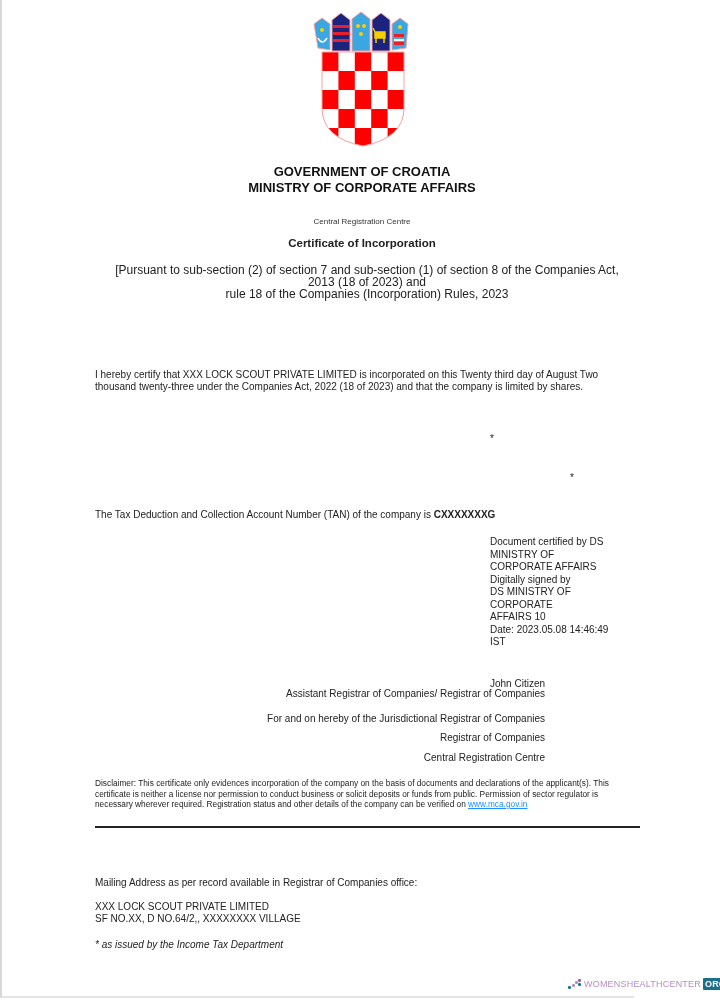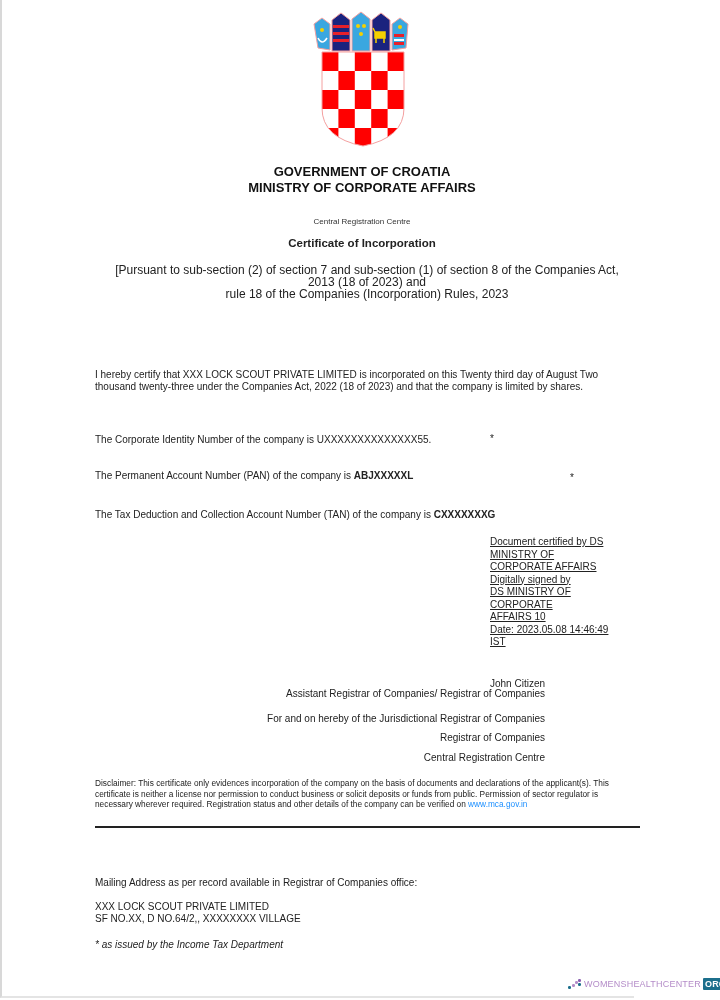--- a/index.html
+++ b/index.html
@@ -15,24 +15,24 @@
     .abs { position: absolute; white-space: nowrap; }
     .center { left: 0; width: 720px; text-align: center; }
     .gov { top: 164px; font-size: 13px; font-weight: bold; line-height: 16px; color: #111; }
     .crc-small { top: 217px; font-size: 8px; color: #333; }
     .cert-title { top: 237px; font-size: 11.5px; font-weight: bold; color: #222; }
     .pursuant { top: 264px; font-size: 12px; line-height: 12px; color: #222; left: 90px; width: 550px; white-space: normal; text-align:center; }
     .body-text { left: 93px; font-size: 10px; color: #222; line-height: 12px; margin-top: 37px; }
     .certify { top: 332px; width: 540px; white-space: normal; }
     .bold { font-weight: bold; }
     .star { position: absolute; font-size: 10px; color: #222; }
-    .sigblock { top: 536px; left: 488px; font-size: 10px; line-height: 12.5px; color: #222; text-decoration: underline; }
+    .sigblock { top: 536px; left: 488px; font-size: 10px; line-height: 12.5px; color: #222; }
     .right { right: 89px; text-align: right; font-size: 10px; color: #222; }
     .disclaimer { top: 778px; left: 93px; width: 520px; white-space: normal; font-size: 8.3px; line-height: 10.5px; color: #222; }
-    .disclaimer a { color: #1e90ff; }
+    .disclaimer a { color: #1e90ff; text-decoration: underline; }
     .rule { position: absolute; left: 93px; top: 826px; width: 545px; height: 2px; background: #222; }
     .watermark { position: absolute; left: 566px; top: 977px; height: 14px; display: flex; align-items: center; font-size: 9px; color: #b48cc8; letter-spacing: 0.2px; }
     .wm-dots { position: relative; width: 14px; height: 12px; margin-right: 2px; }
     .wm-dots i { position: absolute; width: 2.5px; height: 2.5px; border-radius: 50%; display: block; }
     .wm-org { background: #1c6f8c; color: #fff; font-weight: bold; font-size: 9px; padding: 1px 2px; margin-left: 2px; border-radius: 1px; }
   </style>
 </head>
 <body>
 
 <div class="page">
@@ -93,27 +93,21 @@
   </div>
   <div class="abs center crc-small">Central Registration Centre</div>
   <div class="abs center cert-title">Certificate of Incorporation</div>
   <div class="abs pursuant">
     <div style="padding:0 10px;">[Pursuant to sub-section (2) of section 7 and sub-section (1) of section 8 of the Companies Act, 2013 (18 of 2023) and</div>
     <div>rule 18 of the Companies (Incorporation) Rules, 2023</div>
   </div>
 
   <div class="abs body-text certify">I hereby certify that XXX LOCK SCOUT PRIVATE LIMITED is incorporated on this Twenty third day of August Two thousand twenty-three under the Companies Act, 2022 (18 of 2023) and that the company is limited by shares.</div>
 
-  <div class="abs body-text" style="top:397px;">
-    <span>The Corporate Identity Number of the company is </span><span>UXXXXXXXXXXXXXX55.</span>
-  </div>
 
-  <div class="abs body-text" style="top:433px;">
-    <span>The Permanent Account Number (PAN) of the company is </span><span class="bold">ABJXXXXXL</span>
-  </div>
   <span class="star" style="left:488px; top:433px;">*</span>
 
   <div class="abs body-text" style="top:472px;">
     <span>The Tax Deduction and Collection Account Number (TAN) of the company is </span><span class="bold">CXXXXXXXG</span>
   </div>
   <span class="star" style="left:568px; top:472px;">*</span>
 
 
   <div class="abs sigblock">
     <div>Document certified by DS</div>

